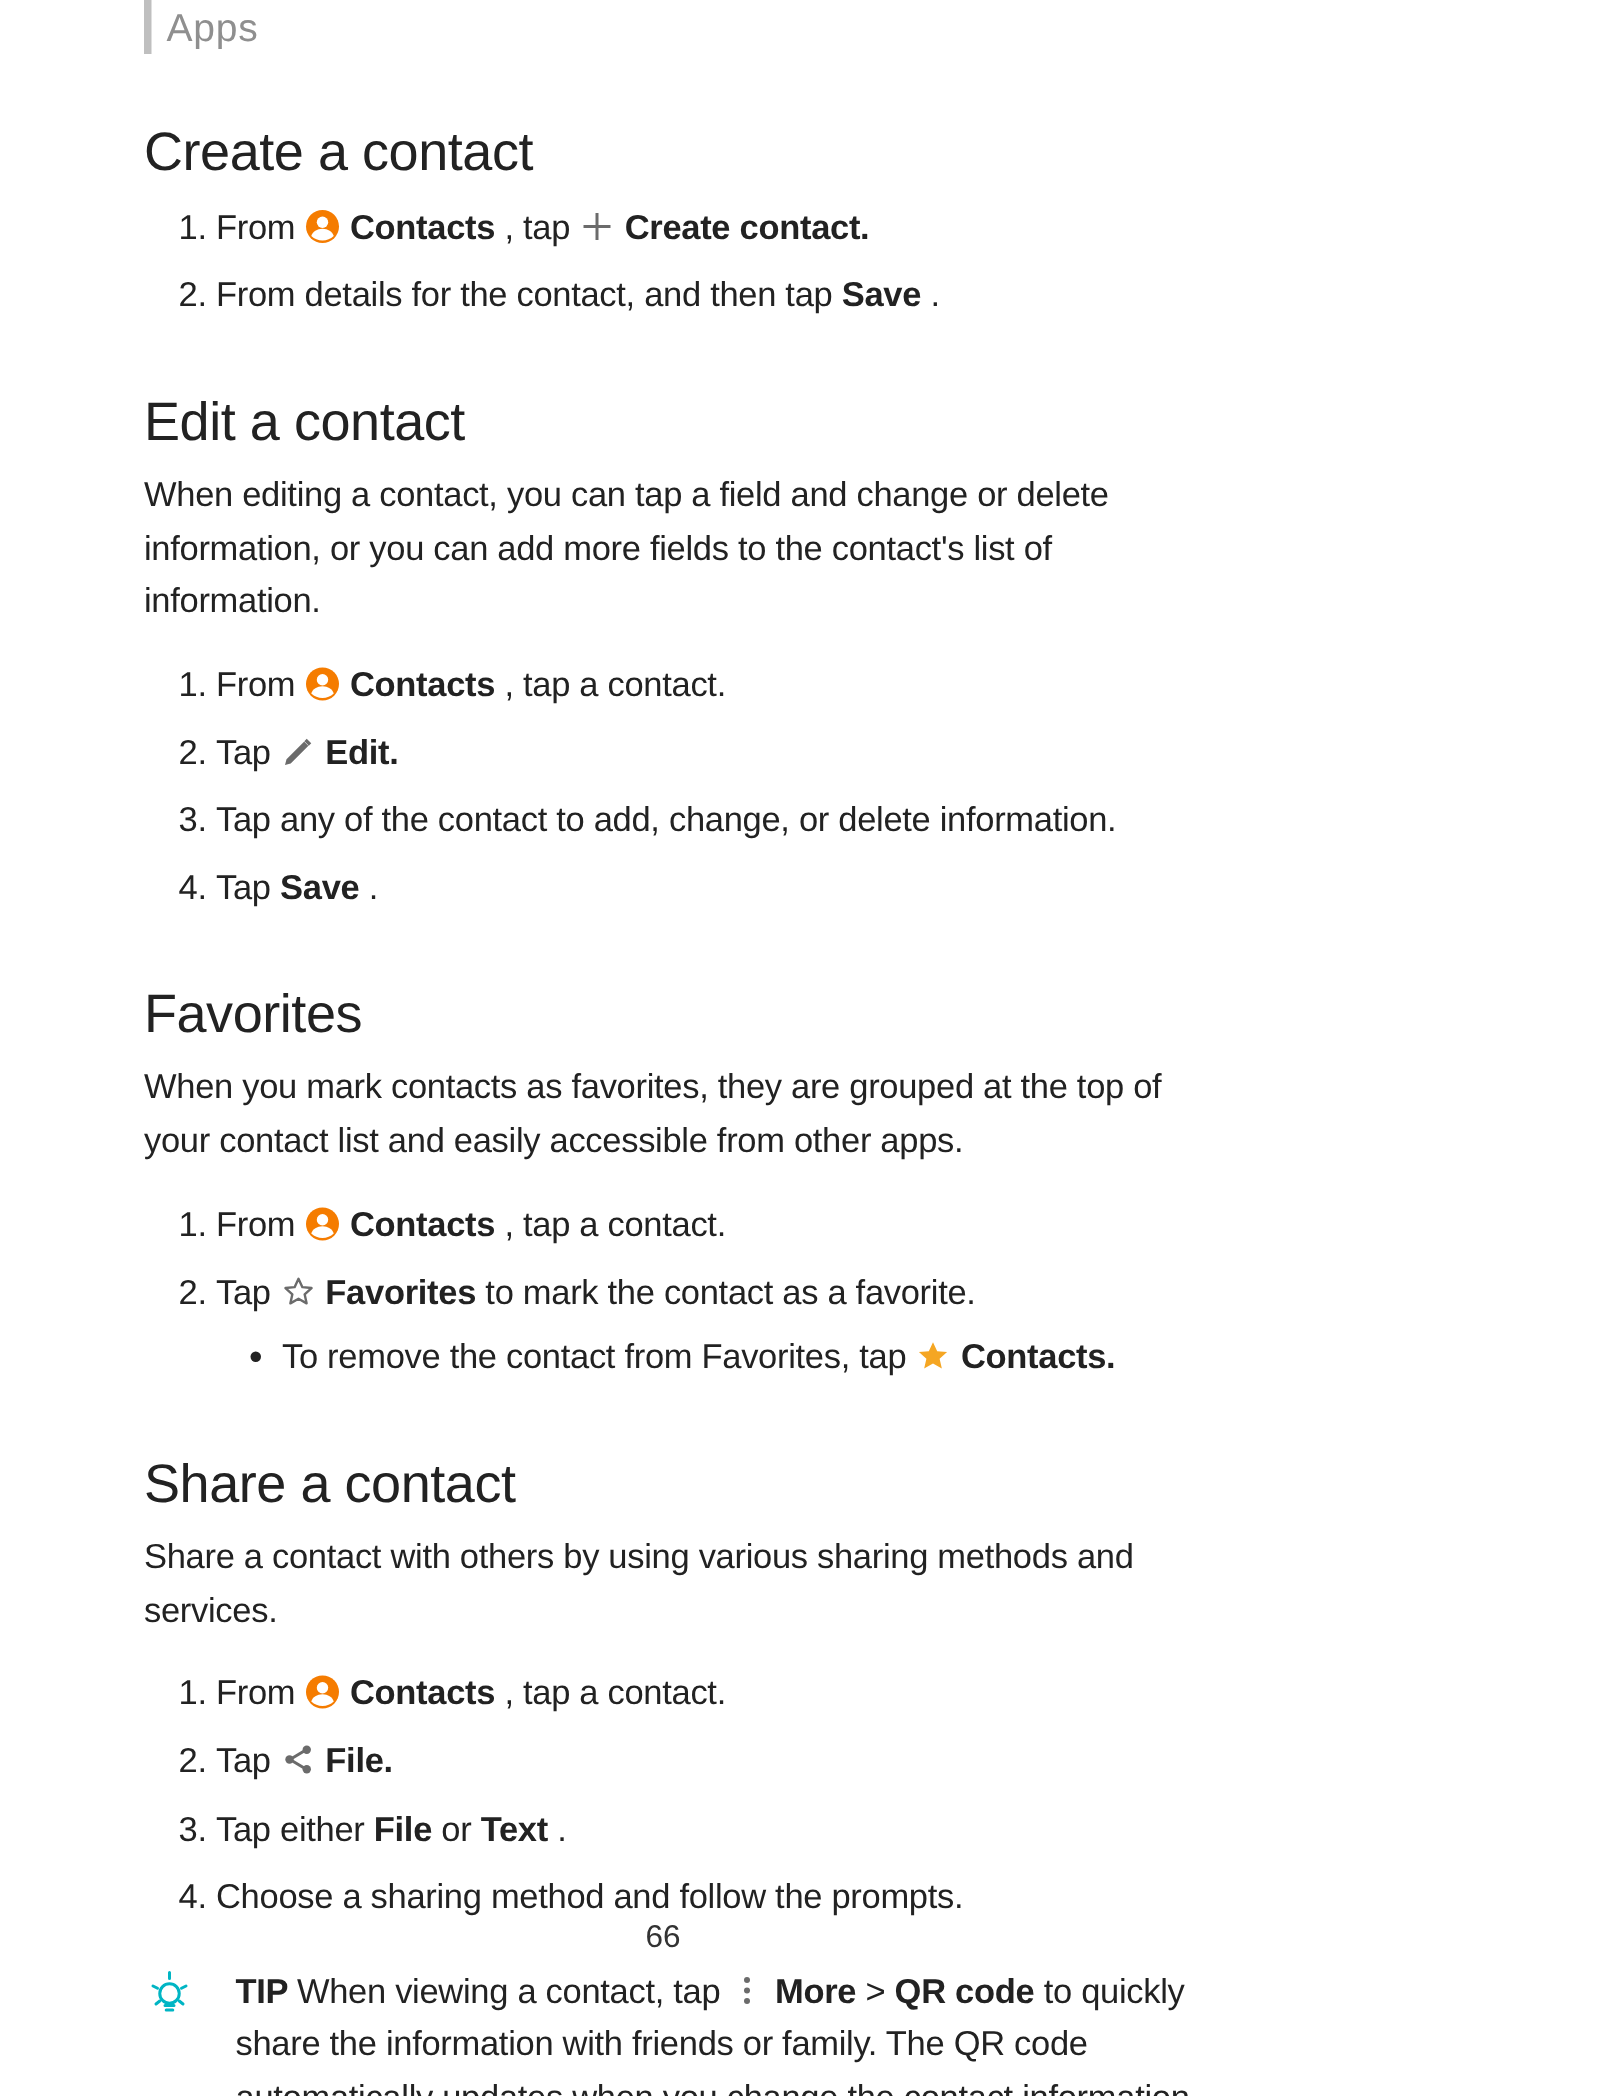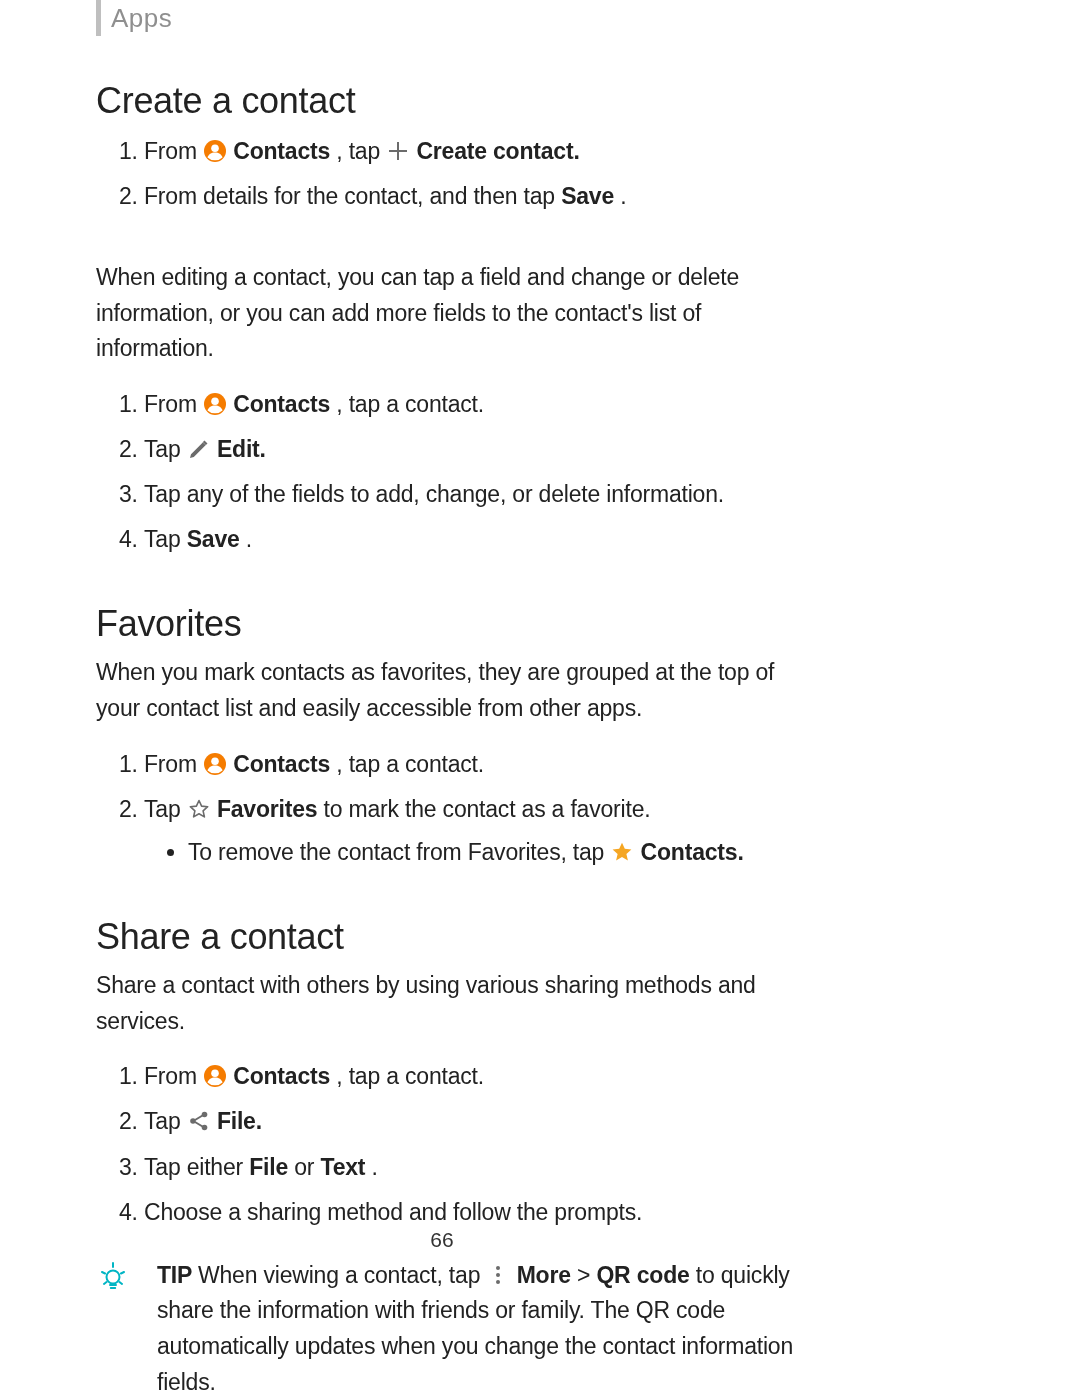--- a/index.html
+++ b/index.html
@@ -140,20 +140,21 @@
       </li>
       <li>
         <span>From details for the contact, and then tap </span>
         <strong>Save</strong>
         <span>.</span>
       </li>
     </ol>
   </div>
 
   <div class="sec">
+    <h2 class="sec-title">Edit a contact</h2>
     <p class="sec-intro">When editing a contact, you can tap a field and change or delete information, or you can add more fields to the contact's list of information.</p>
     <ol class="steps">
       <li>
         <span>From </span>
         <span class="inline-icon">
           <svg viewBox="0 0 24 24">
               <circle cx="12" cy="12" r="11" fill="#f57c00"></circle>
               <circle cx="12" cy="9.2" r="3.8" fill="#fff"></circle>
               <path d="M12 13.5c-3.6 0-6.6 2-7.5 4.9a11 11 0 0 0 15 0c-.9-2.9-3.9-4.9-7.5-4.9z" fill="#fff"></path>
             </svg>
@@ -163,21 +164,21 @@
       </li>
       <li>
         <span>Tap </span>
         <span class="inline-icon">
           <svg viewBox="0 0 24 24">
               <path d="M3 21l3.8-1 12-12-2.8-2.8-12 12L3 21z M17.5 3.5l3 3-1.8 1.8-3-3L17.5 3.5z" fill="#6b6b6b"></path>
             </svg>
         </span>
         <strong>Edit.</strong>
       </li>
-      <li>Tap any of the fields to add, change, or delete information.</li>
+      <li>Tap any of the contact to add, change, or delete information.</li>
       <li>
         <span>Tap </span>
         <strong>Save</strong>
         <span>.</span>
       </li>
     </ol>
   </div>
 
   <div class="sec">
     <h2 class="sec-title">Favorites</h2>

